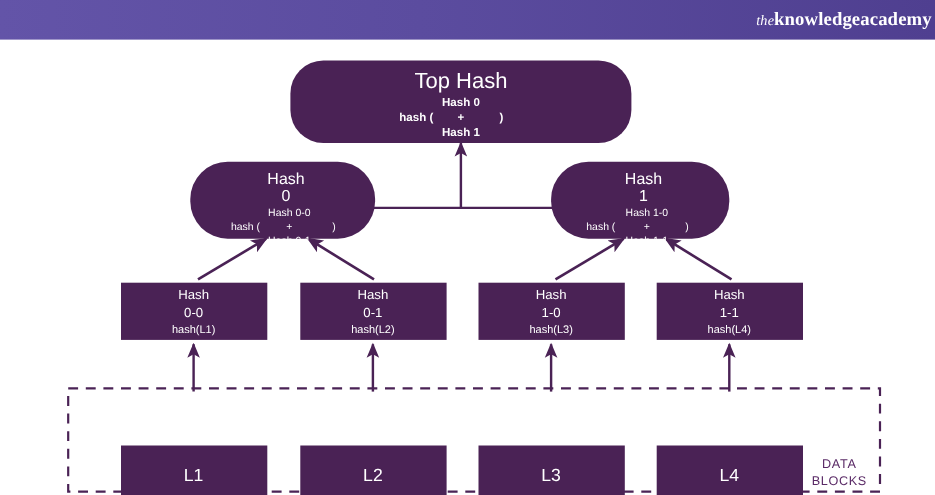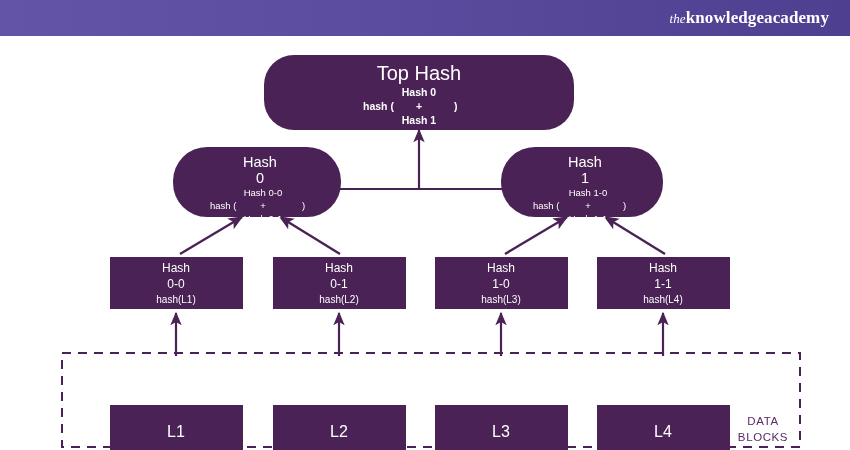--- a/index.html
+++ b/index.html
@@ -19,21 +19,21 @@
   #header-banner {
     position: absolute;
     left: 0; top: 0;
     width: 850px;
     height: 36px;
     background: linear-gradient(90deg, #6354A8 0%, #5B4C9F 45%, #4F3F90 100%);
     display: flex;
     align-items: center;
     justify-content: flex-end;
     box-sizing: border-box;
-    padding-right: 21px;
+    padding-right: 3px;
   }
   #brand-logo {
     color: #ffffff;
     font-family: "Liberation Serif", serif;
     font-size: 17px;
     letter-spacing: 0.1px;
     white-space: nowrap;
   }
   #brand-logo .brand-the {
     font-style: italic;

